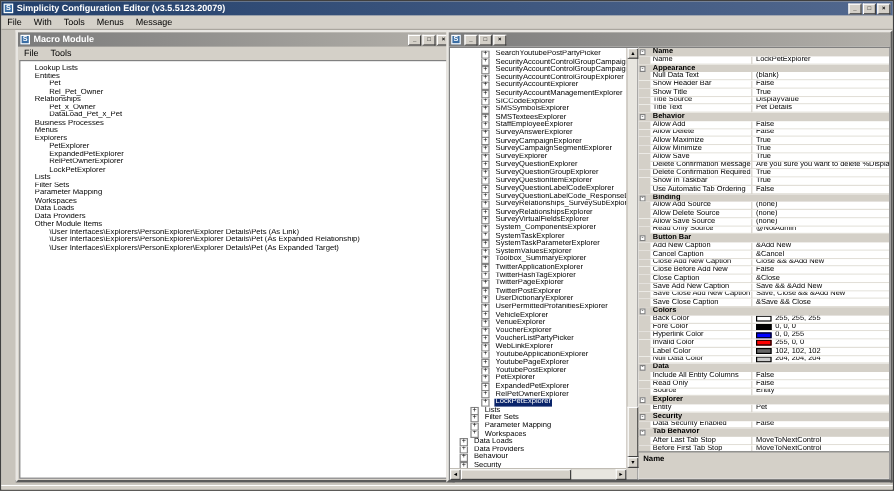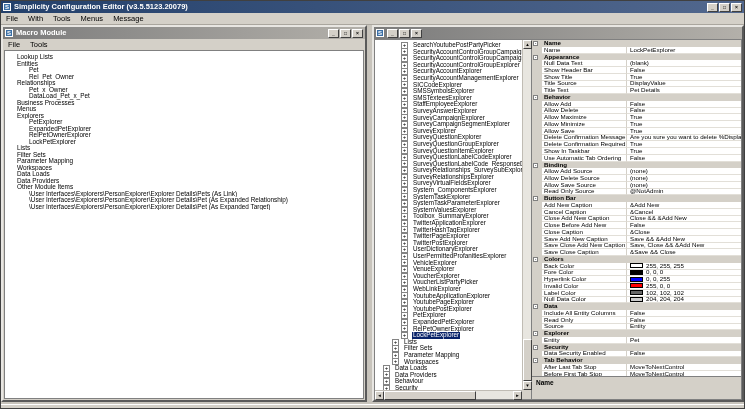--- a/index.html
+++ b/index.html
@@ -117,21 +117,21 @@
   <div class="menubar" id="main-menu">
       <span class="menu-item">File</span>
       <span class="menu-item">With</span>
       <span class="menu-item">Tools</span>
       <span class="menu-item">Menus</span>
       <span class="menu-item">Message</span>
     </div>
 
   <div class="mdi">
 
-    <div class="child" style="left:0; width:366px; height:377px;">
+    <div class="child" style="left:12px; width:366px; height:377px;">
       <div class="wtitle">
         <div class="wicon">S</div>
         <div class="wtext">Macro Module</div>
         <div class="winbtns">
           <div class="winbtn">_</div>
           <div class="winbtn">□</div>
           <div class="winbtn">×</div>
         </div>
       </div>
       <div class="macro-menubar" id="macro-menu">

